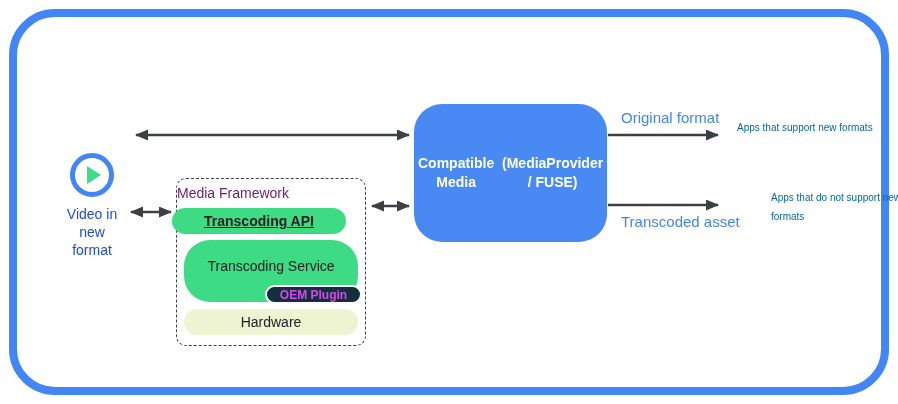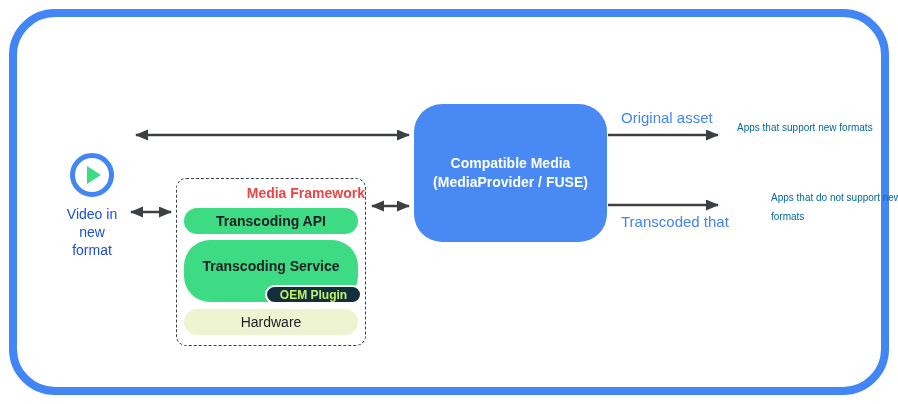--- a/index.html
+++ b/index.html
@@ -58,73 +58,73 @@
     position: absolute;
     left: 176px; top: 178px;
     width: 190px; height: 168px;
     border: 1.6px dashed #3c4043;
     border-radius: 10px;
     background: #ffffff;
   }
   .mf-title {
     position: absolute;
     left: 0; top: 6px; width: 100%;
-    text-align: right;
-    font-size: 14px;
-    color: #ef4444;
-    font-weight: bold;
+    text-align: left;
+    font-size: 14px;
+    color: #701a75;
   }
   .layer {
     position: absolute;
     display: flex; align-items: center; justify-content: center;
     font-size: 14px;
     color: #202124;
   }
   .layer-api {
-    left: 184px; top: 208px;
+    left: 172px; top: 208px;
     width: 174px; height: 26px;
     background: #3ddc84;
     border-radius: 13px;
     font-weight: bold;
+    text-decoration: underline;
   }
   .layer-service {
     left: 184px; top: 240px;
     width: 174px; height: 62px;
     background: #3ddc84;
     border-radius: 26px;
-    font-weight: bold;
+    font-weight: normal;
   }
   .layer-service .svc-label { margin-bottom: 10px; }
   .oem-pill {
     position: absolute;
     left: 265px; top: 285px;
     width: 97px; height: 19px;
     background: #132f3e;
     border: 2px solid #ffffff;
     border-radius: 12px;
     display: flex; align-items: center; justify-content: center;
-    color: #bef264;
+    color: #d946ef;
     font-size: 12px;
     font-weight: bold;
   }
   .layer-hardware {
     left: 184px; top: 309px;
     width: 174px; height: 26px;
     background: #eef3d2;
     border-radius: 13px;
   }
 
   
   .transcoder {
     position: absolute;
     left: 414px; top: 104px;
     width: 193px; height: 138px;
     background: #4889f4;
     border-radius: 28px;
-    display: flex; flex-direction: column;
+    display: flex; flex-direction: row;
     align-items: center; justify-content: center;
     color: #ffffff;
     font-weight: bold;
     font-size: 14px;
     line-height: 19px;
     text-align: center;
   }
 
   
   .asset-label {
@@ -187,19 +187,19 @@
 
   <div class="layer layer-hardware">
     <span>Hardware</span>
   </div>
 
   <div class="transcoder">
     <div>Compatible Media</div>
     <div>(MediaProvider / FUSE)</div>
   </div>
 
-  <div class="asset-label label-original">Original asset</div>
-  <div class="asset-label label-transcoded">Transcoded that</div>
+  <div class="asset-label label-original">Original format</div>
+  <div class="asset-label label-transcoded">Transcoded asset</div>
 
   <div class="apps-text apps-support">Apps that support new formats</div>
   <div class="apps-text apps-nosupport">Apps that do not support new formats</div>
 
 </div>
 
 </body></html>

